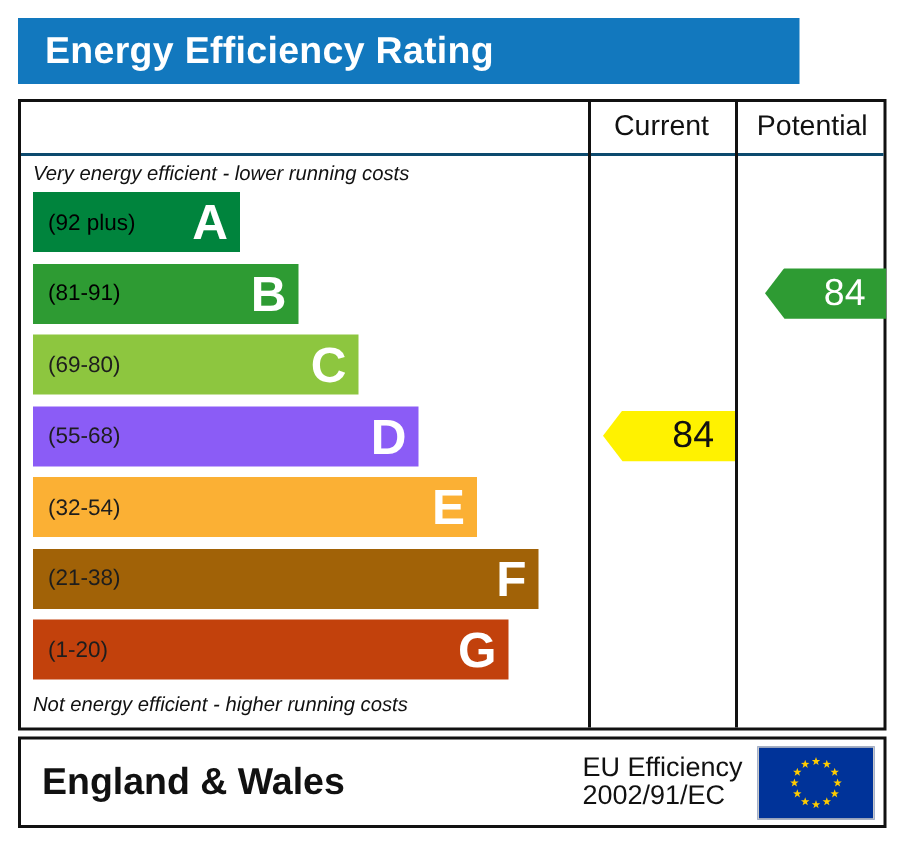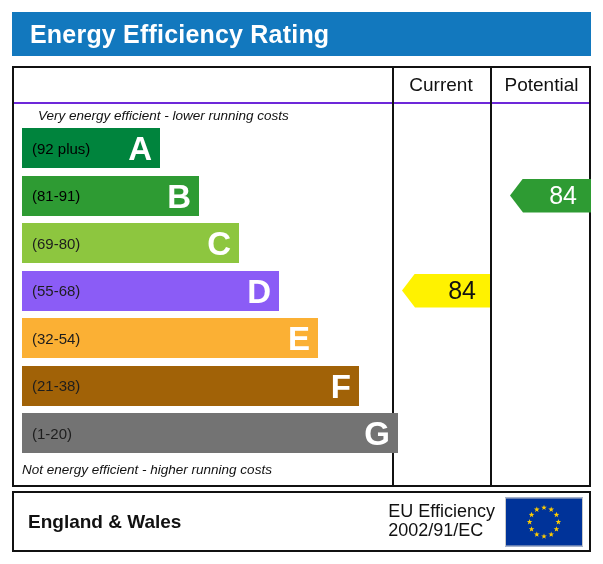--- a/index.html
+++ b/index.html
@@ -19,21 +19,21 @@
     width: 603px;
     height: 564px;
     box-sizing: border-box;
   }
 
   
   .title-bar {
     position: absolute;
     left: 12px;
     top: 12px;
-    width: 579px;
+    width: 521px;
     height: 44px;
     background: #1278be;
     display: flex;
     align-items: center;
   }
   .title-bar .title-text {
     color: #ffffff;
     font-size: 25px;
     font-weight: bold;
     letter-spacing: 0.2px;
@@ -51,21 +51,21 @@
     box-sizing: border-box;
   }
 
   
   .col-head-row {
     position: absolute;
     left: 0;
     top: 0;
     width: 100%;
     height: 36px;
-    border-bottom: 2px solid #6d28d9;
+    border-bottom: 2px solid #0c4a6e;
     box-sizing: border-box;
   }
   .col-head {
     position: absolute;
     top: 0;
     height: 34px;
     display: flex;
     align-items: center;
     justify-content: center;
     font-size: 19px;
@@ -95,21 +95,21 @@
   }
 
   .caption {
     position: absolute;
     left: 8px;
     font-style: italic;
     font-size: 13.5px;
     color: #111111;
     white-space: nowrap;
   }
-  .caption.top    { top: 4px; margin-left: 16px; }
+  .caption.top    { top: 4px; }
   .caption.bottom { top: 358px; }
 
   .band {
     position: absolute;
     height: 40px;
     display: flex;
     align-items: center;
     box-sizing: border-box;
   }
   .band .range {
@@ -165,21 +165,21 @@
     height: 61px;
     border: 2px solid #111111;
     box-sizing: border-box;
     background: #ffffff;
   }
   .region-name {
     position: absolute;
     left: 14px;
     top: 50%;
     transform: translateY(-50%);
-    font-size: 19px;
+    font-size: 25px;
     font-weight: bold;
     color: #111111;
     white-space: nowrap;
   }
   .directive {
     position: absolute;
     right: 94px;
     top: 50%;
     transform: translateY(-50%);
     font-size: 18px;
@@ -240,21 +240,21 @@
           <span class="letter">D</span>
         </div>
         <div class="band dark" style="left: 8px; top: 214px; width: 296px; background: rgb(251, 176, 52);">
           <span class="range">(32-54)</span>
           <span class="letter">E</span>
         </div>
         <div class="band dark" style="left: 8px; top: 261.5px; width: 337px; background: #a16207;">
           <span class="range">(21-38)</span>
           <span class="letter">F</span>
         </div>
-        <div class="band dark" style="left: 8px; top: 309px; width: 376px; background: #737373;">
+        <div class="band dark" style="left: 8px; top: 309px; width: 317px; background: #c2410c;">
           <span class="range">(1-20)</span>
           <span class="letter">G</span>
         </div>
       </div>
 
   <div class="marker current" style="top: 205.5px; background: rgb(255, 242, 0);">
         <span>84</span>
       </div>
       <div class="marker potential" style="top: 110.5px; background: rgb(46, 155, 51);">
         <span>84</span>

